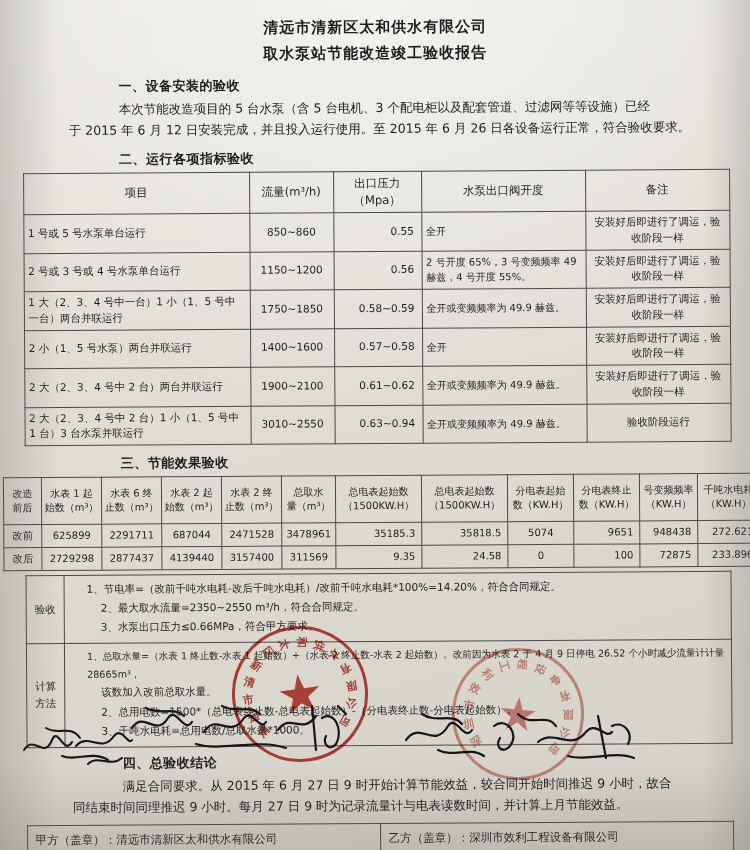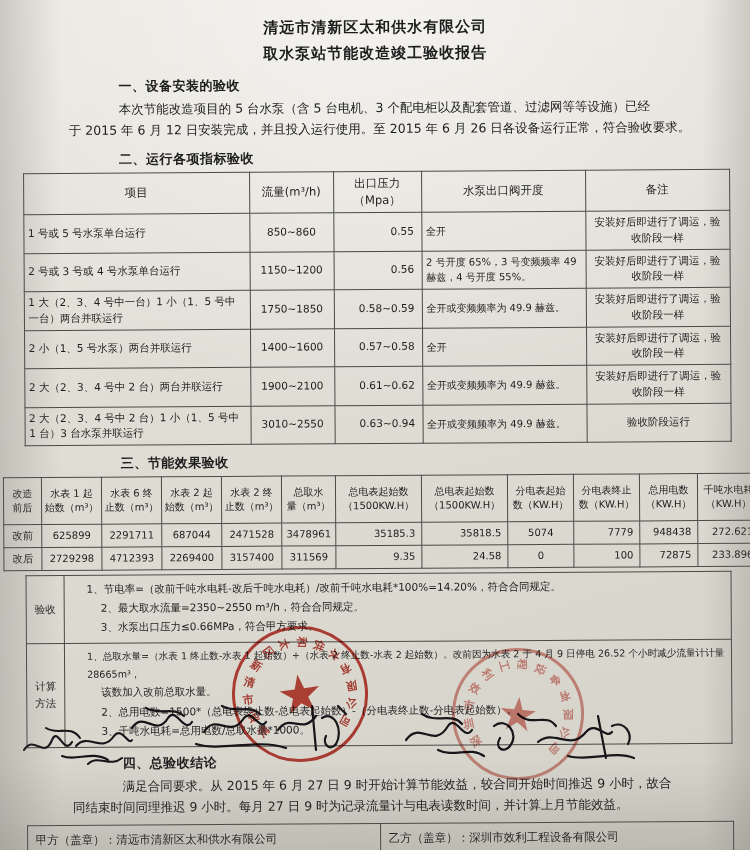--- a/index.html
+++ b/index.html
@@ -224,49 +224,49 @@
         </th>
         <th>
           <span>分电表起始</span><br>
           <span>数（KW.H）</span>
         </th>
         <th>
           <span>分电表终止</span><br>
           <span>数（KW.H）</span>
         </th>
         <th>
-          <span>总用电数</span><br>
+          <span>号变频频率</span><br>
           <span>（KW.H）</span>
         </th>
         <th>
           <span>千吨水电耗</span><br>
           <span>（KW.H）</span>
         </th>
       </tr>
     </thead>
     <tbody>
       <tr>
         <td class="lbl">改前</td>
         <td class="c">625899</td>
         <td class="c">2291711</td>
         <td class="c">687044</td>
         <td class="c">2471528</td>
         <td class="c">3478961</td>
         <td class="r">35185.3</td>
         <td class="r">35818.5</td>
         <td class="c">5074</td>
-        <td class="r">7779</td>
+        <td class="r">9651</td>
         <td class="r">948438</td>
         <td class="r">272.621</td>
       </tr>
       <tr>
         <td class="lbl">改后</td>
         <td class="c">2729298</td>
-        <td class="c">4712393</td>
-        <td class="c">2269400</td>
+        <td class="c">2877437</td>
+        <td class="c">4139440</td>
         <td class="c">3157400</td>
         <td class="c">311569</td>
         <td class="r">9.35</td>
         <td class="r">24.58</td>
         <td class="c">0</td>
         <td class="r">100</td>
         <td class="r">72875</td>
         <td class="r">233.896</td>
       </tr>
     </tbody>

